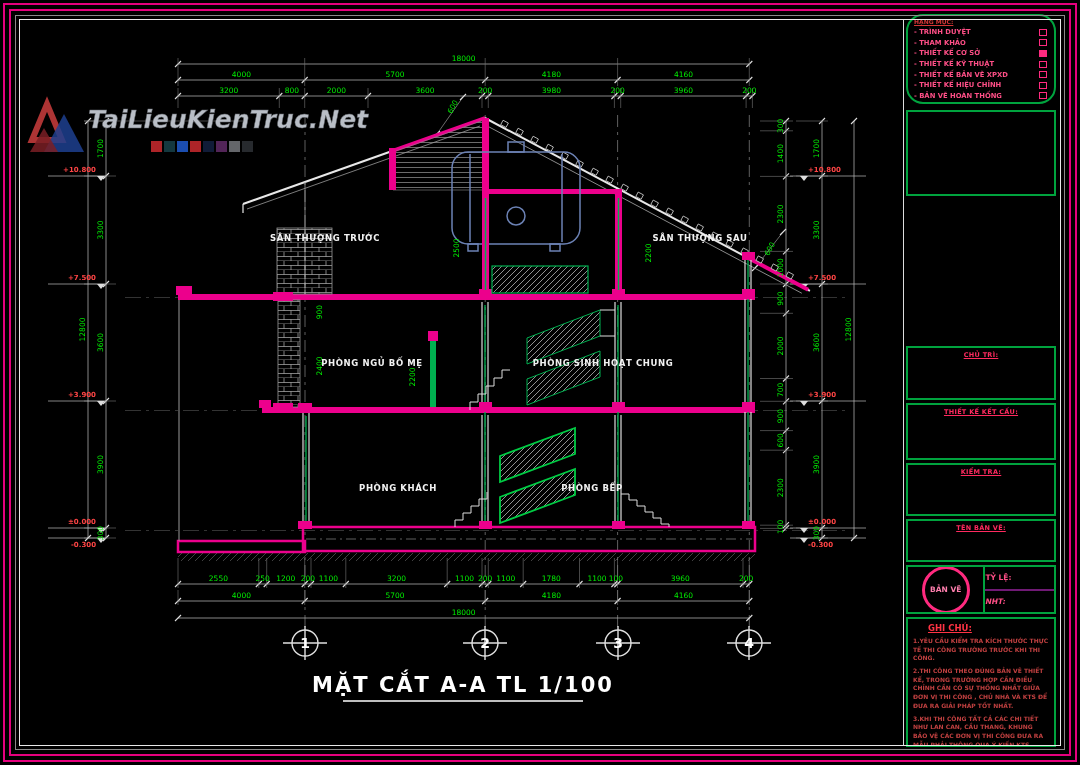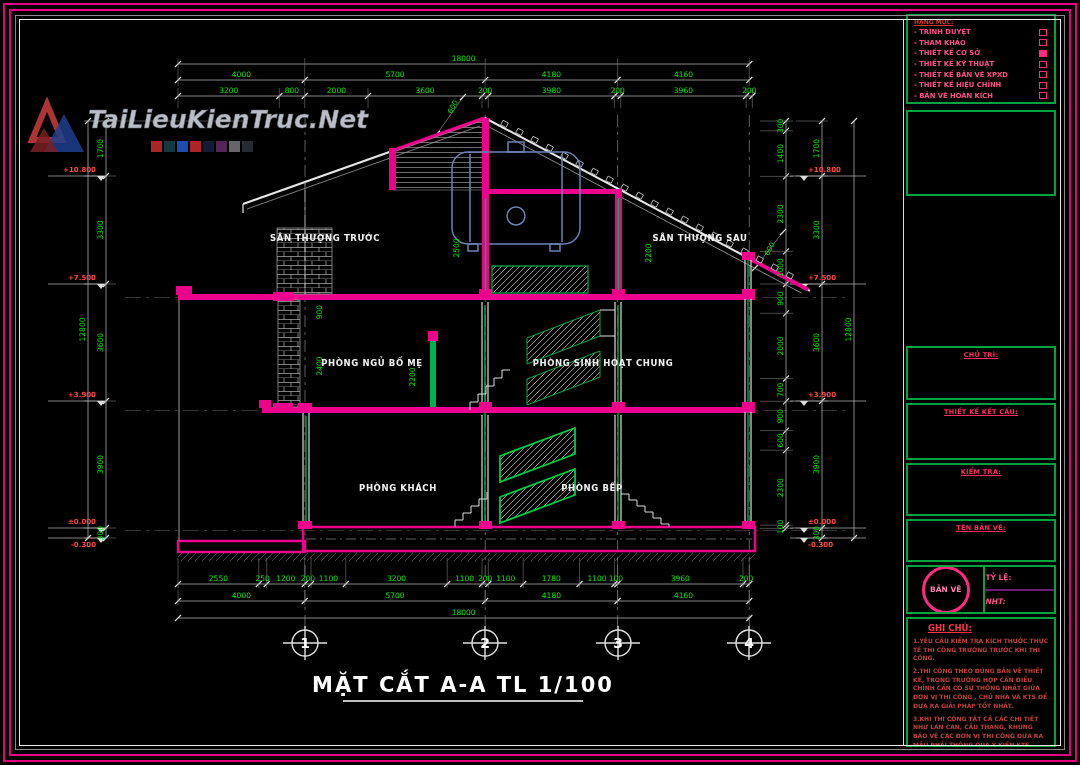--- a/index.html
+++ b/index.html
@@ -484,21 +484,21 @@
       <rect x="164" y="141" width="11" height="11" fill="#173f46"></rect>
       <rect x="177" y="141" width="11" height="11" fill="#1f57c4"></rect>
       <rect x="190" y="141" width="11" height="11" fill="#c0282d"></rect>
       <rect x="203" y="141" width="11" height="11" fill="#13203f"></rect>
       <rect x="216" y="141" width="11" height="11" fill="#5d2a62"></rect>
       <rect x="229" y="141" width="11" height="11" fill="#6f7276"></rect>
       <rect x="242" y="141" width="11" height="11" fill="#2c2f33"></rect>
     </g>
   </svg>
 
-  <div class="tb-box" style="top:14px;height:90px;">
+  <div class="tb-box" style="top:14px;height:90px;border-radius:17px;">
     <div class="lg-title">HẠNG MỤC:</div>
     <div class="lg-row">
         <span class="lg-lab">TRÌNH DUYỆT</span>
         <span class="lg-chk"></span>
       </div>
     <div class="lg-row">
         <span class="lg-lab">THAM KHẢO</span>
         <span class="lg-chk"></span>
       </div>
     <div class="lg-row">
@@ -511,21 +511,21 @@
       </div>
     <div class="lg-row">
         <span class="lg-lab">THIẾT KẾ BẢN VẼ XPXD</span>
         <span class="lg-chk"></span>
       </div>
     <div class="lg-row">
         <span class="lg-lab">THIẾT KẾ HIỆU CHỈNH</span>
         <span class="lg-chk"></span>
       </div>
     <div class="lg-row">
-        <span class="lg-lab">BẢN VẼ HOÀN KÍCH</span>
+        <span class="lg-lab">BẢN VẼ HOÀN THỐNG</span>
         <span class="lg-chk"></span>
       </div>
   </div>
 
   <div class="tb-box" style="top:110px;height:86px;"></div>
 
 
   <div class="tb-box" style="top:346px;height:54px;">
     <div class="hdr">CHỦ TRÌ:</div>
   </div>

